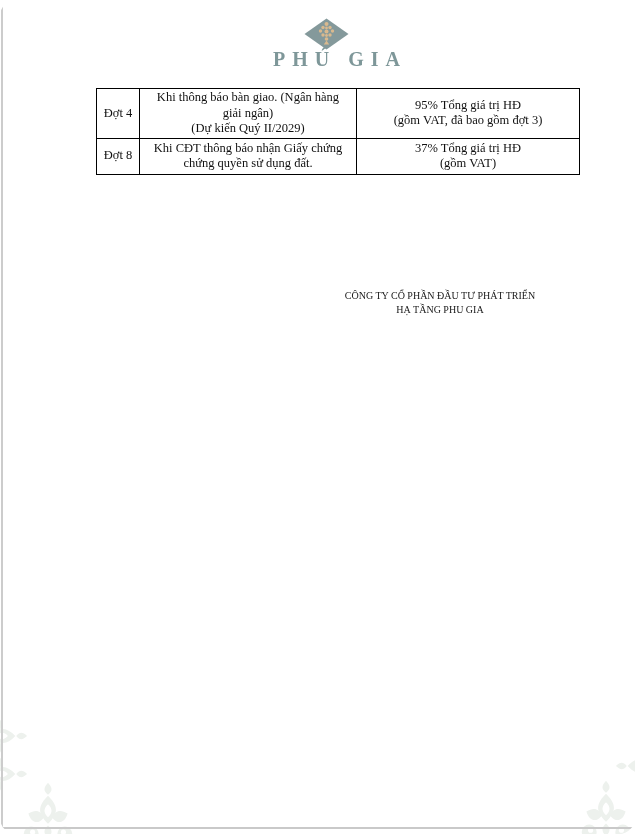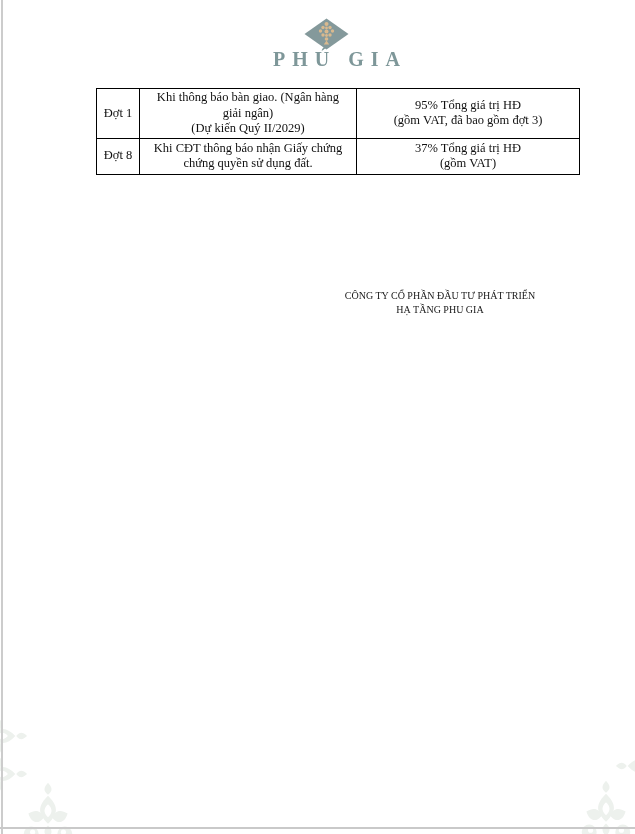--- a/index.html
+++ b/index.html
@@ -1,19 +1,19 @@
 <!DOCTYPE html>
 <html><head>
 <meta charset="utf-8">
 <style>
   html,body { margin:0; padding:0; background:#ffffff; }
   .page {
     position:relative; width:635px; height:834px;
     background:#ffffff; overflow:hidden;
-    font-family:"Liberation Serif", serif; color:#141414;
+    font-family:"Liberation Serif", serif; color:#141414;border-radius:16px;
   }
   
   .edge-left  { position:absolute; left:1px; top:0; width:2px; height:834px; background:#cccccc; }
   .edge-bottom{ position:absolute; left:0; top:827px; width:635px; height:2px; background:#c9c9c9; }
 
   
   .brand { position:absolute; left:240px; top:16px; width:200px; text-align:center; }
   .brand-diamond { position:absolute; left:64px; top:2px; }
   .brand-wordmark {
     position:absolute; left:0; top:32px; width:200px;
@@ -107,21 +107,21 @@
   </div>
 
   <table class="pay">
     <colgroup>
         <col style="width:43px">
         <col style="width:217px">
         <col style="width:223px">
       </colgroup>
     <tbody>
       <tr class="h46">
-        <td>Đợt 1</td>
+        <td>Đợt 4</td>
         <td>Khi thông báo bàn giao. (Ngân hàng
 giải ngân)
 (Dự kiến Quý II/2029)</td>
         <td>95% Tổng giá trị HĐ
 (gồm VAT, đã bao gồm đợt 3)</td>
       </tr>
       <tr class="h35">
         <td>Đợt 8</td>
         <td>Khi CĐT thông báo nhận Giấy chứng
 chứng quyền sử dụng đất.</td>

